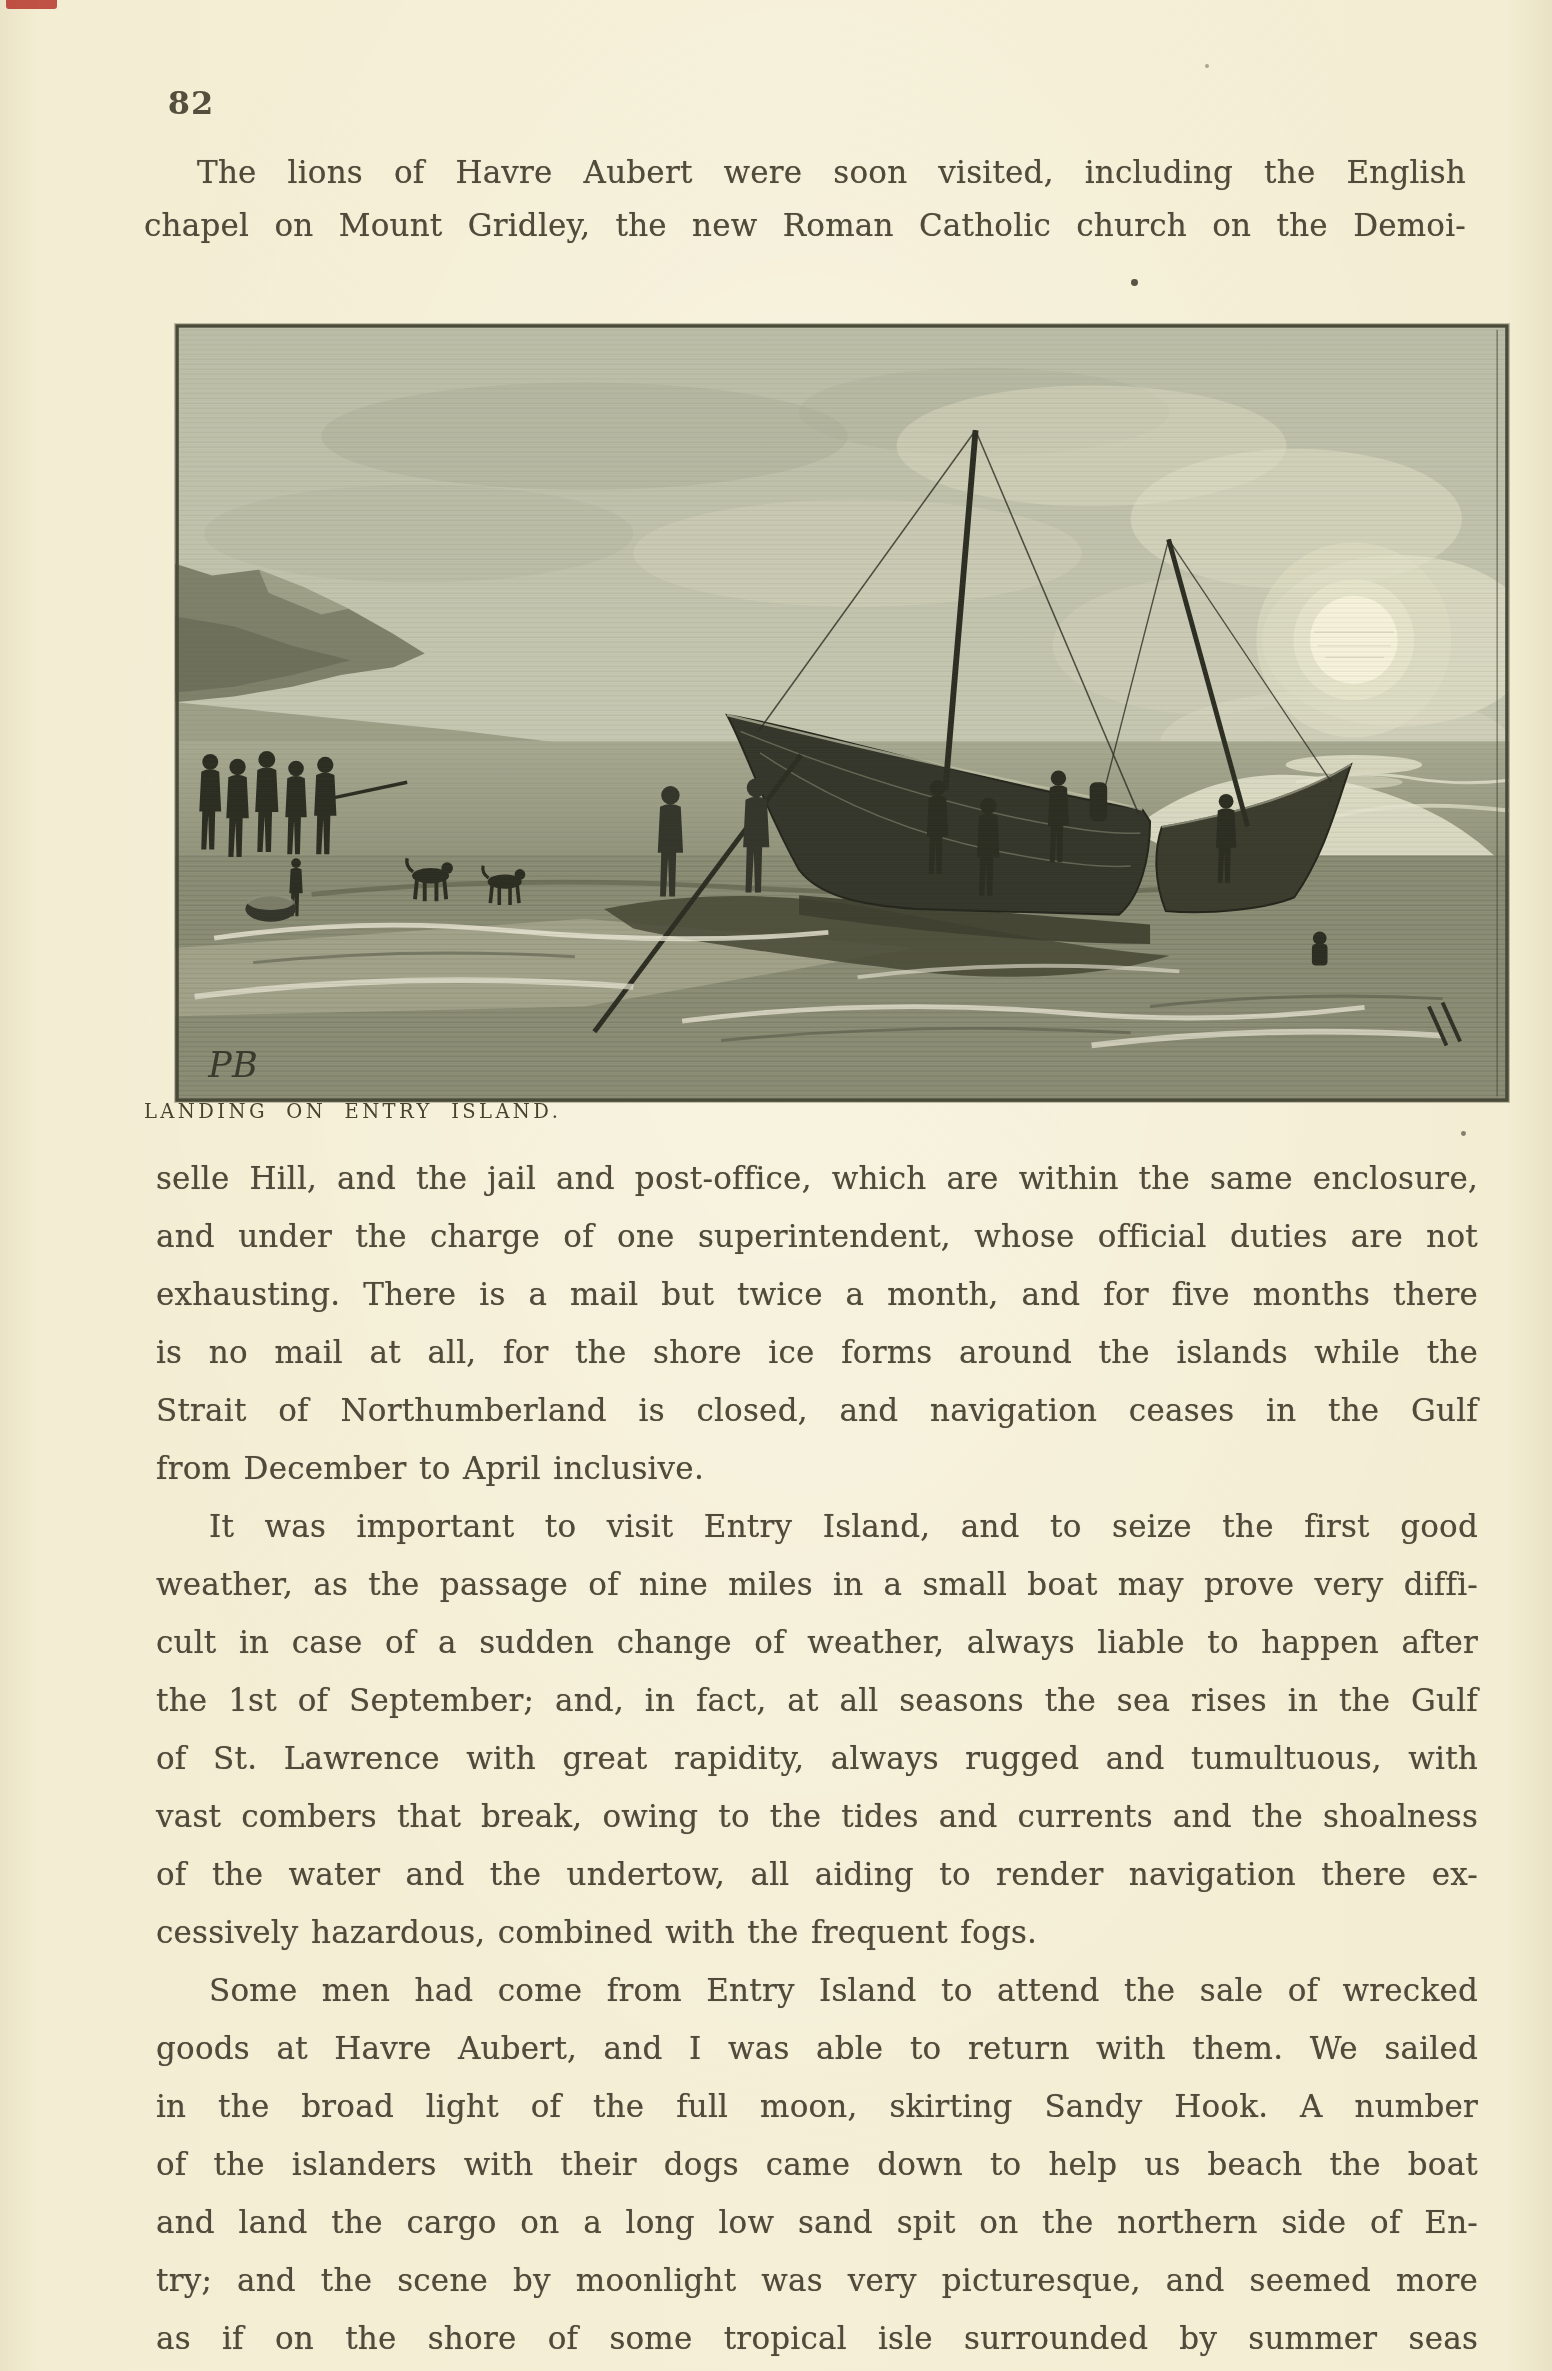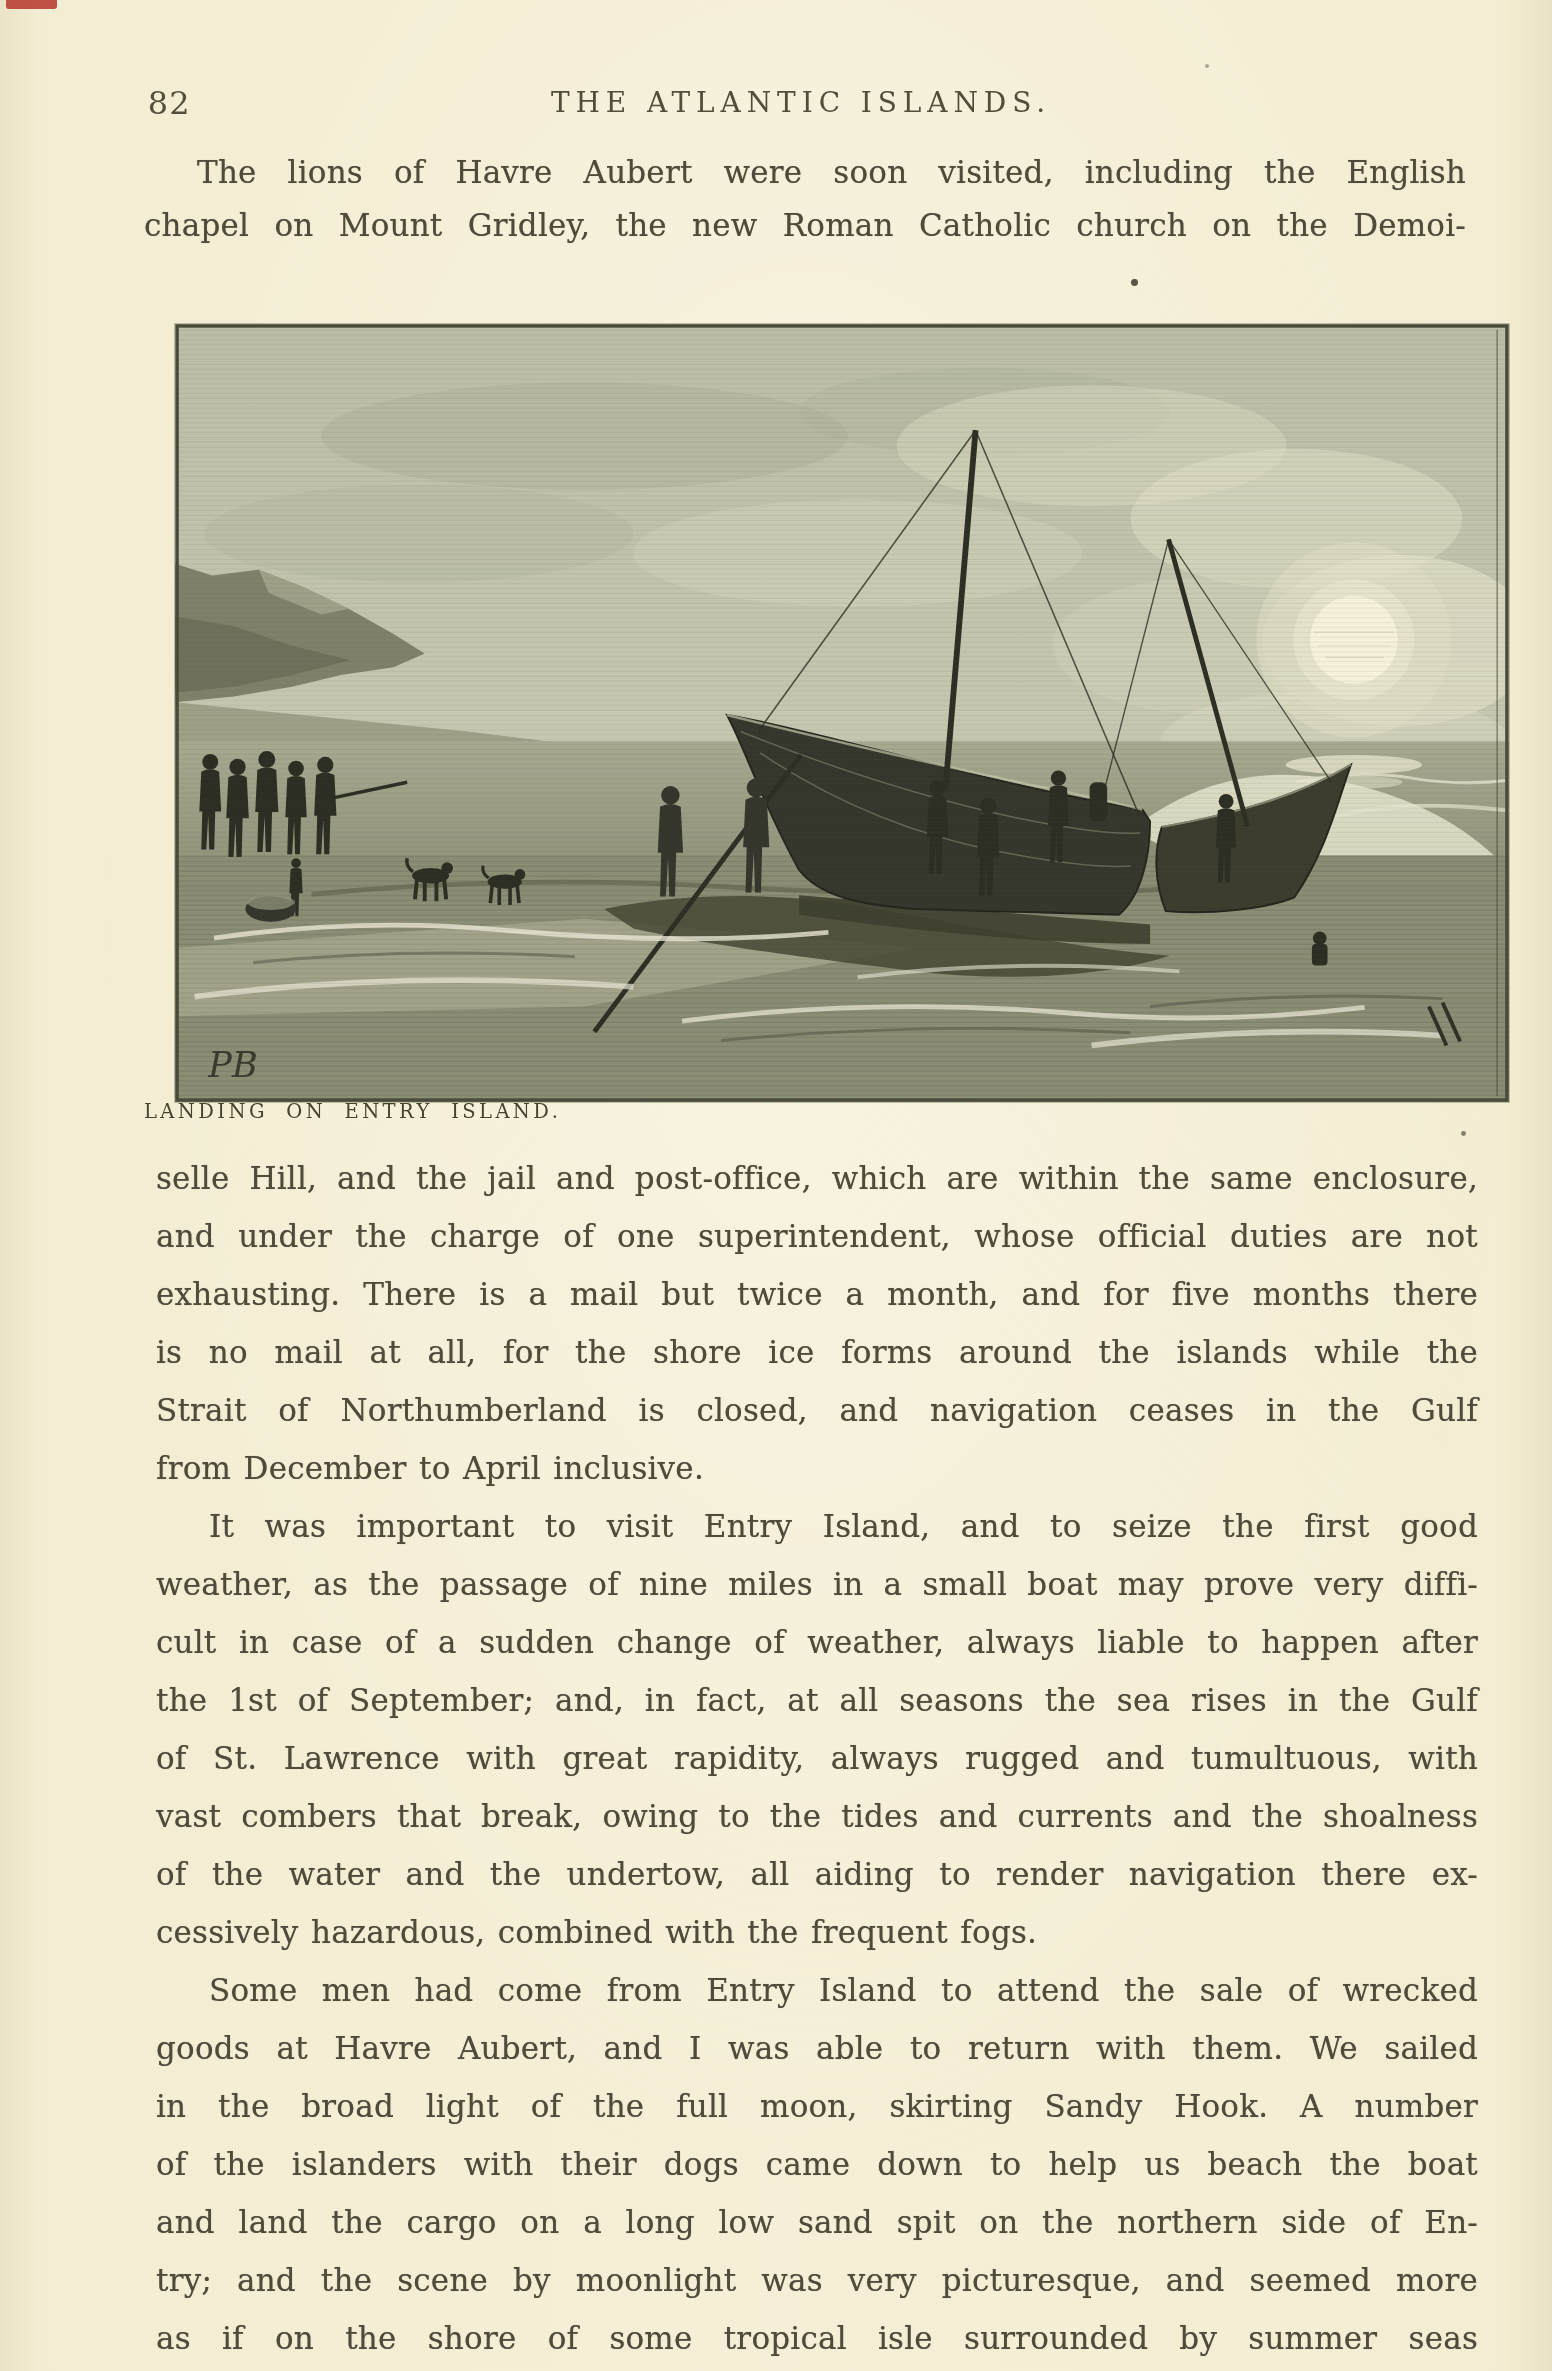--- a/index.html
+++ b/index.html
@@ -9,21 +9,21 @@
     background:
       radial-gradient(ellipse at 52% 38%, rgba(255,255,246,.30), rgba(255,255,246,0) 62%),
       linear-gradient(90deg,#eae3c6 0%,#f3edd3 2.5%,#f5efd7 50%,#f3edd3 97%,#e9e2c5 100%),
       #f4eed5;
     color:#4f4a3a;
   }
   .page{position:relative;width:1553px;height:2372px;}
   .scan-mark{position:absolute;left:5.9px;top:0;width:51px;height:8.8px;border-radius:0 0 2.9px 2.9px;opacity:.85;}
 
   
-  .running-header{position:absolute;top:84px;left:140px;width:1322px;height:45px;}
+  .running-header{position:absolute;top:84px;left:160px;width:1322px;height:45px;font-weight:bold;}
   .pagenum{position:absolute;left:7.8px;top:0;font-size:32px;letter-spacing:1px;color:#544f3d;}
   .head{position:absolute;left:0;right:0;top:2px;text-align:center;font-size:28px;letter-spacing:5.9px;color:#534e3c;}
 
   
   .intro{position:absolute;top:146px;left:144px;width:1322px;font-size:31px;line-height:53px;}
   .bodytext{position:absolute;top:1149px;left:156px;width:1322px;font-size:31px;line-height:58px;}
   .line{
     text-align:justify;text-align-last:justify;
     word-spacing:2.4px;letter-spacing:0.2px;
     color:#4f4a3a;text-shadow:0 0 0.7px rgba(80,74,58,.55);
@@ -47,21 +47,20 @@
 </head>
 <body>
 
 <div class="page">
 
   <div class="scan-mark" style="background:#b5352c;"></div>
   <span class="speck s3"></span>
 
   <header class="running-header">
     <span class="pagenum">82</span>
-    <span class="head">THE ATLANTIC ISLANDS.</span>
   </header>
 
   <section class="intro">
     <div class="line indent">The lions of Havre Aubert were soon visited, including the English</div>
     <div class="line">chapel on Mount Gridley, the new Roman Catholic church on the Demoi-</div>
   </section>
 
   <span class="speck s1"></span>
 
   <figure>

